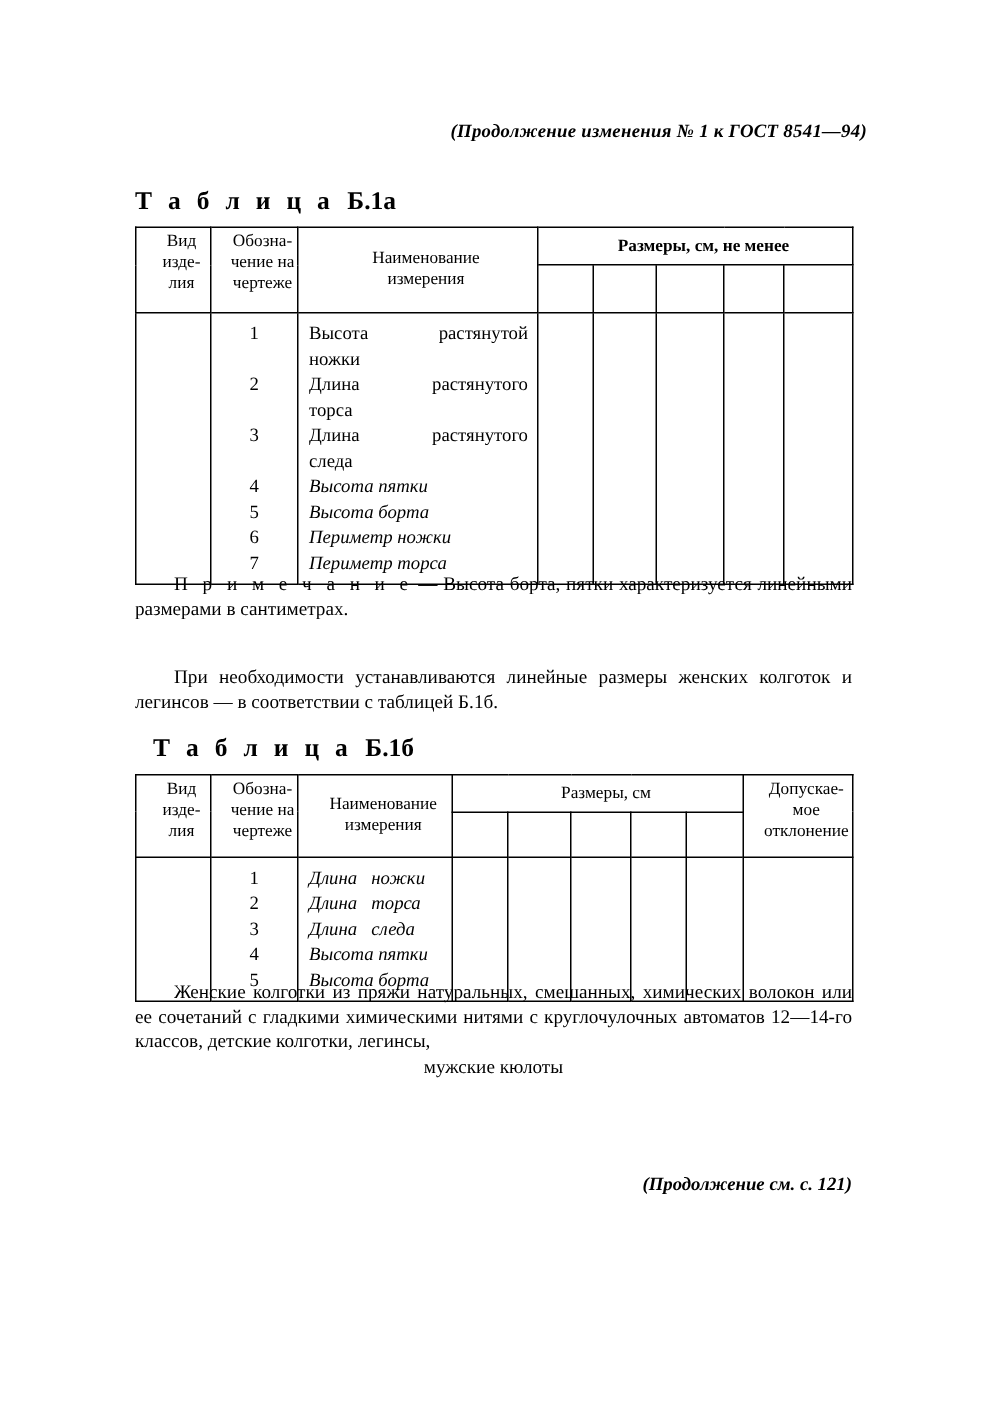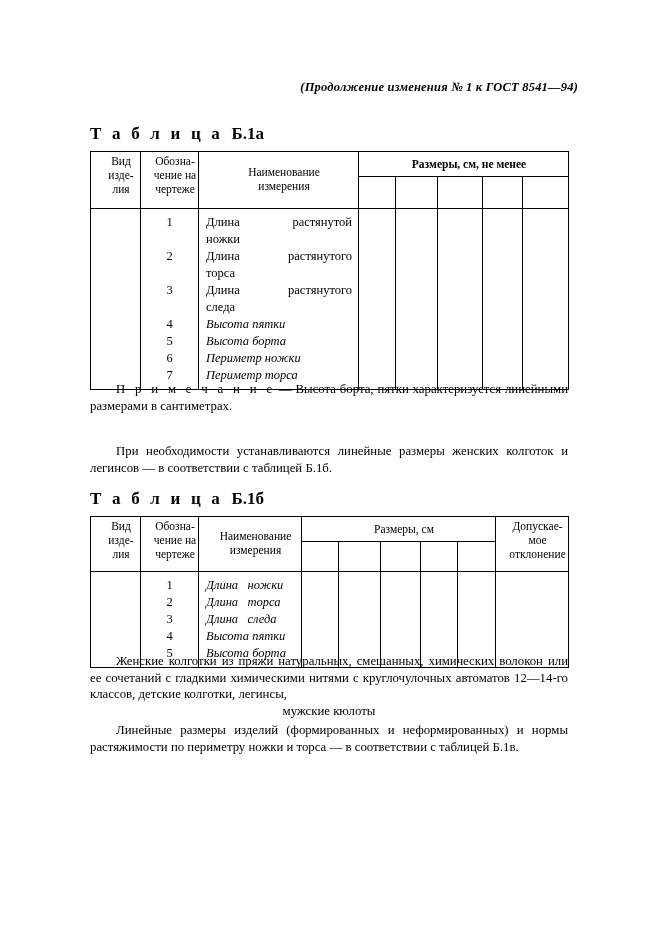--- a/index.html
+++ b/index.html
@@ -40,21 +40,21 @@
   .tbl-caption {
     position: absolute;
     font-size: 17px;
     font-weight: bold;
     white-space: pre;
   }
   .tbl-caption .sp {
     letter-spacing: 3.2px;
   }
   #caption-a { left: 90px; top: 124px; }
-  #caption-b { left: 90px; top: 489px; }
+  #caption-b { left: 102px; top: 489px; }
 
   
   table.gost {
     position: absolute;
     border-collapse: collapse;
     table-layout: fixed;
     font-size: 12px;
   }
   table.gost td, table.gost th {
     border: 1px solid #000000;
@@ -202,21 +202,21 @@
           <div></div>
           <div>3</div>
           <div></div>
           <div>4</div>
           <div>5</div>
           <div>6</div>
           <div>7</div>
         </td>
         <td class="namecol">
           <p class="two">
-            <span class="l1">Длина растянутой</span>
+            <span class="l1">Высота растянутой</span>
             <span class="l2">ножки</span>
           </p>
           <p class="two">
             <span class="l1">Длина растянутого</span>
             <span class="l2">торса</span>
           </p>
           <p class="two">
             <span class="l1">Длина растянутого</span>
             <span class="l2">следа</span>
           </p>
@@ -295,16 +295,16 @@
         <td class="blankcell"></td>
         <td class="blankcell"></td>
         <td class="blankcell"></td>
         <td class="blankcell"></td>
       </tr>
     </tbody>
   </table>
 
   <p class="para" id="para-women"><span>Женские колготки из пряжи натуральных, смешанных, химических волокон или ее сочетаний с гладкими химическими нитями с круглочулочных автоматов 12—14-го классов, детские колготки, легинсы,</span><span class="lastline">мужские кюлоты</span></p>
 
-  <p class="para" id="para-linear">Линейные размеры изделий (формированных и неформированных) и нормы растяжимости по периметру ножки и торса — в соответствии с таблицей Б.1в.</p>
-
+
+  <div class="footer">(Продолжение см. с. 121)</div>
 
 </div>
 
 </body></html>

